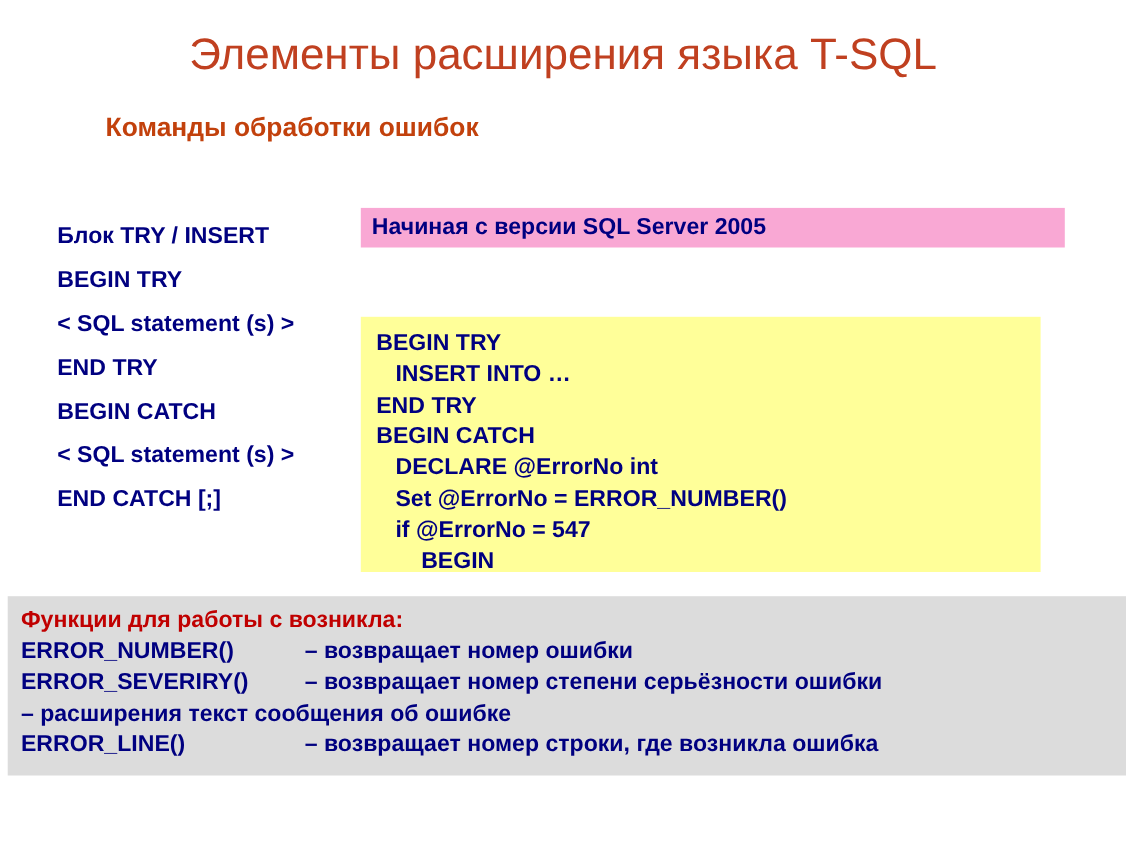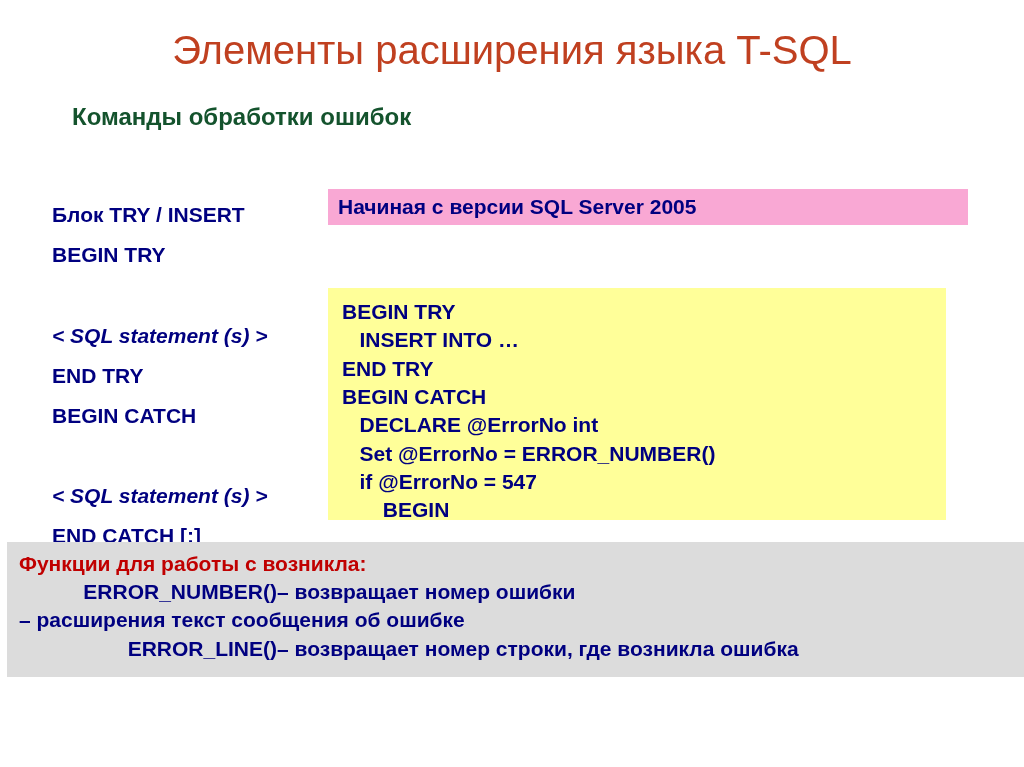--- a/index.html
+++ b/index.html
@@ -20,39 +20,37 @@
   .title {
     font-size: 40px;
     color: #c04020;
     text-align: center;
     padding-top: 28px;
     font-weight: normal;
   }
   .subtitle {
     font-size: 24px;
     font-weight: bold;
-    color: #14532d;
-    margin-left: 72px;
+    color: #c2410c;
+    margin-left: 96px;
     margin-top: 30px;
   }
   .left-block {
     position: absolute;
     left: 52px;
     top: 195px;
     width: 260px;
     font-family: Arial, sans-serif;
     font-size: 21px;
     font-weight: bold;
     color: #000080;
     line-height: 1.9;
   }
   .left-block .italic {
-    font-style: italic;
     font-weight: bold;
-    margin-top: 41px;
   }
   .pink-box {
     position: absolute;
     left: 328px;
     top: 189px;
     width: 620px;
     background: #f9a8d4;
     padding: 6px 10px;
     font-size: 21px;
     font-weight: bold;
@@ -92,21 +90,20 @@
   }
   .gray-box .func-row {
     display: flex;
     font-weight: bold;
     color: #000080;
     line-height: 1.35;
   }
   .gray-box .func-name {
     width: 258px;
     flex-shrink: 0;
-    text-align: right;
   }
 </style>
 </head>
 <body>
 
 <div class="slide">
 
   <div class="title">Элементы расширения языка T-SQL</div>
 
   <div class="subtitle">Команды обработки ошибок</div>
@@ -132,20 +129,24 @@
    if @ErrorNo = 547
        BEGIN</div>
 
   <div class="gray-box">
     <div class="func-title">Функции для работы с возникла:</div>
     <div class="func-row">
       <span class="func-name">ERROR_NUMBER()</span>
       <span>– возвращает номер ошибки</span>
     </div>
     <div class="func-row">
+      <span class="func-name">ERROR_SEVERIRY()</span>
+      <span>– возвращает номер степени серьёзности ошибки</span>
+    </div>
+    <div class="func-row">
       <span>– расширения текст сообщения об ошибке</span>
     </div>
     <div class="func-row">
       <span class="func-name">ERROR_LINE()</span>
       <span>– возвращает номер строки, где возникла ошибка</span>
     </div>
   </div>
 
 </div>
 

